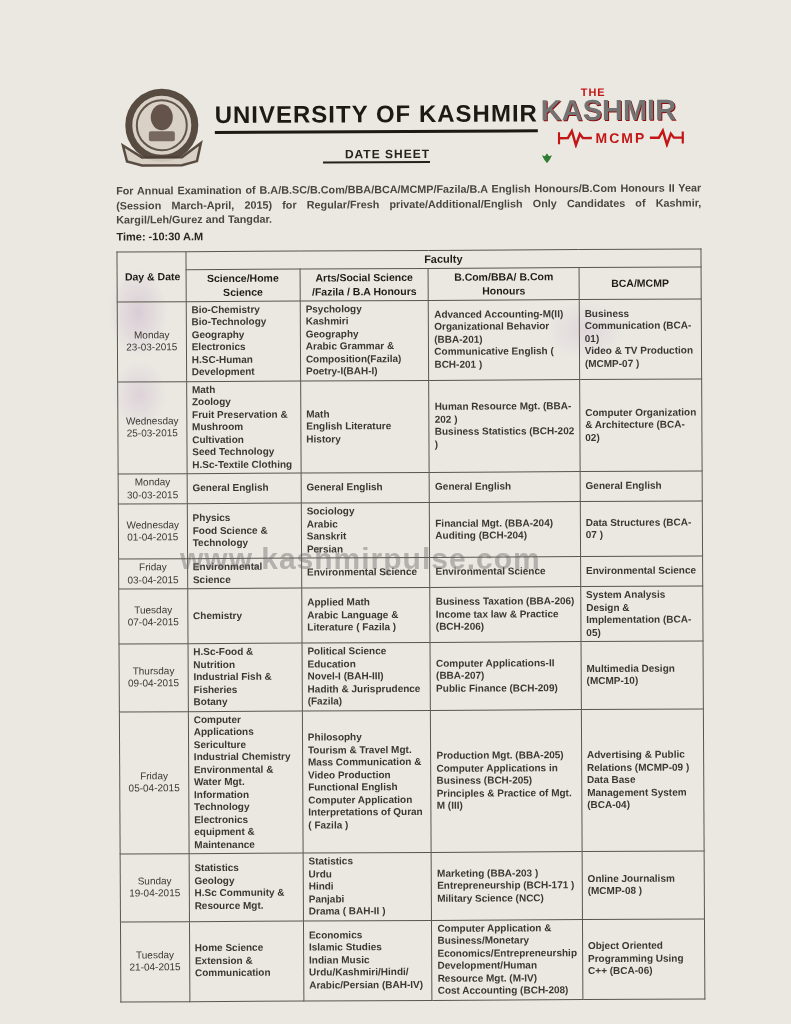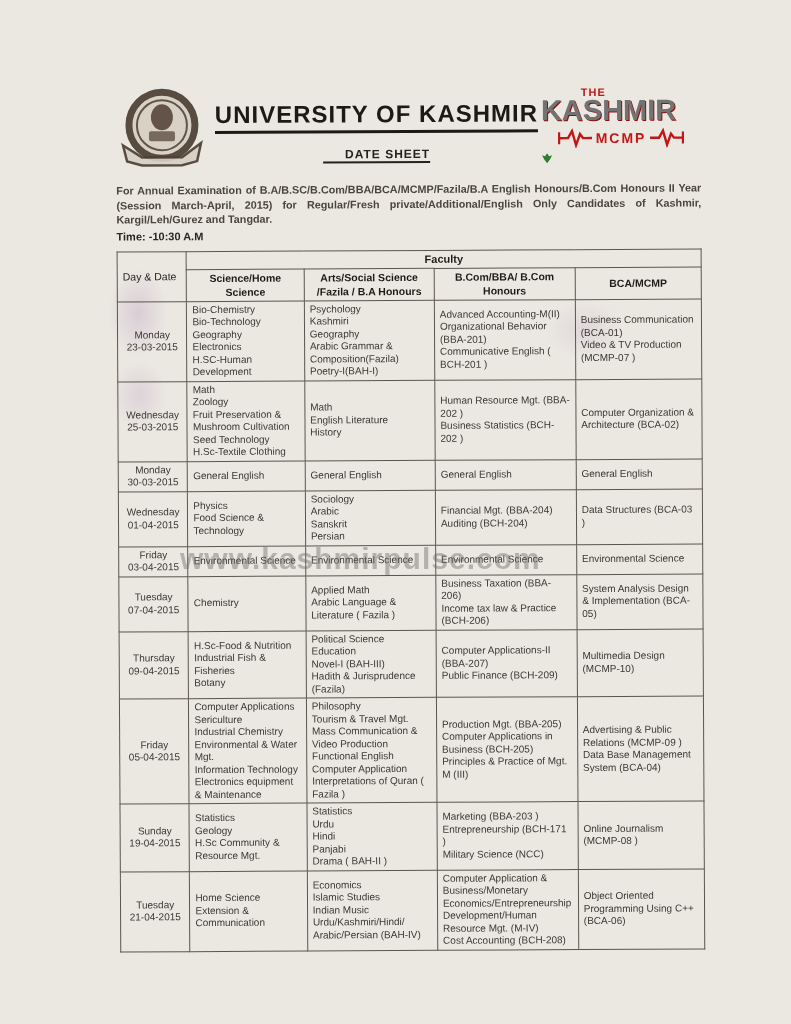--- a/index.html
+++ b/index.html
@@ -51,23 +51,23 @@
     font-size:10px;line-height:1.25;
     background:transparent;
   }
   table.ds th,table.ds td{
     border:1px solid #5a564d;
     padding:2px 5px;
     vertical-align:middle;
   }
   th.fac{font-size:11px;font-weight:bold;color:#1f1c17;text-align:center;padding:1px;}
   th.colhead{font-size:10.5px;font-weight:bold;color:#1f1c17;padding:4px 6px;}
-  th.daydate{font-size:10.5px;font-weight:normal;color:#1f1c17;text-align:left;width:59px;}
+  th.daydate{font-size:10.5px;font-weight:bold;color:#1f1c17;text-align:right;width:59px;}
   td.daycell{text-align:center;color:#3b3833;margin-left:35px;}
-  td.cell{white-space:pre-line;color:#3b3833;}
+  td.cell{white-space:pre-line;color:#3b3833;font-weight:bold;}
   col.c-day{width:59px;}
   col.c-sci{width:121px;}
   col.c-arts{width:133px;}
   col.c-bcom{width:141px;}
   col.c-bca{width:131px;}
   
   .watermark{
     position:absolute;left:180px;top:498px;z-index:3;
     font-size:30px;font-weight:bold;letter-spacing:1px;
     color:rgba(100,100,100,0.42);
@@ -207,21 +207,21 @@
       <div>01-04-2015</div>
     </td>
     <td class="cell">Physics
 Food Science &amp; Technology</td>
     <td class="cell">Sociology
 Arabic
 Sanskrit
 Persian</td>
     <td class="cell">Financial Mgt. (BBA-204)
 Auditing (BCH-204)</td>
-    <td class="cell">Data Structures (BCA-03 )</td>
+    <td class="cell">Data Structures (BCA-07 )</td>
   </tr>
           <tr>
     <td class="daycell">
       <div>Friday</div>
       <div>03-04-2015</div>
     </td>
     <td class="cell">Environmental Science</td>
     <td class="cell">Environmental Science</td>
     <td class="cell">Environmental Science</td>
     <td class="cell">Environmental Science</td>

